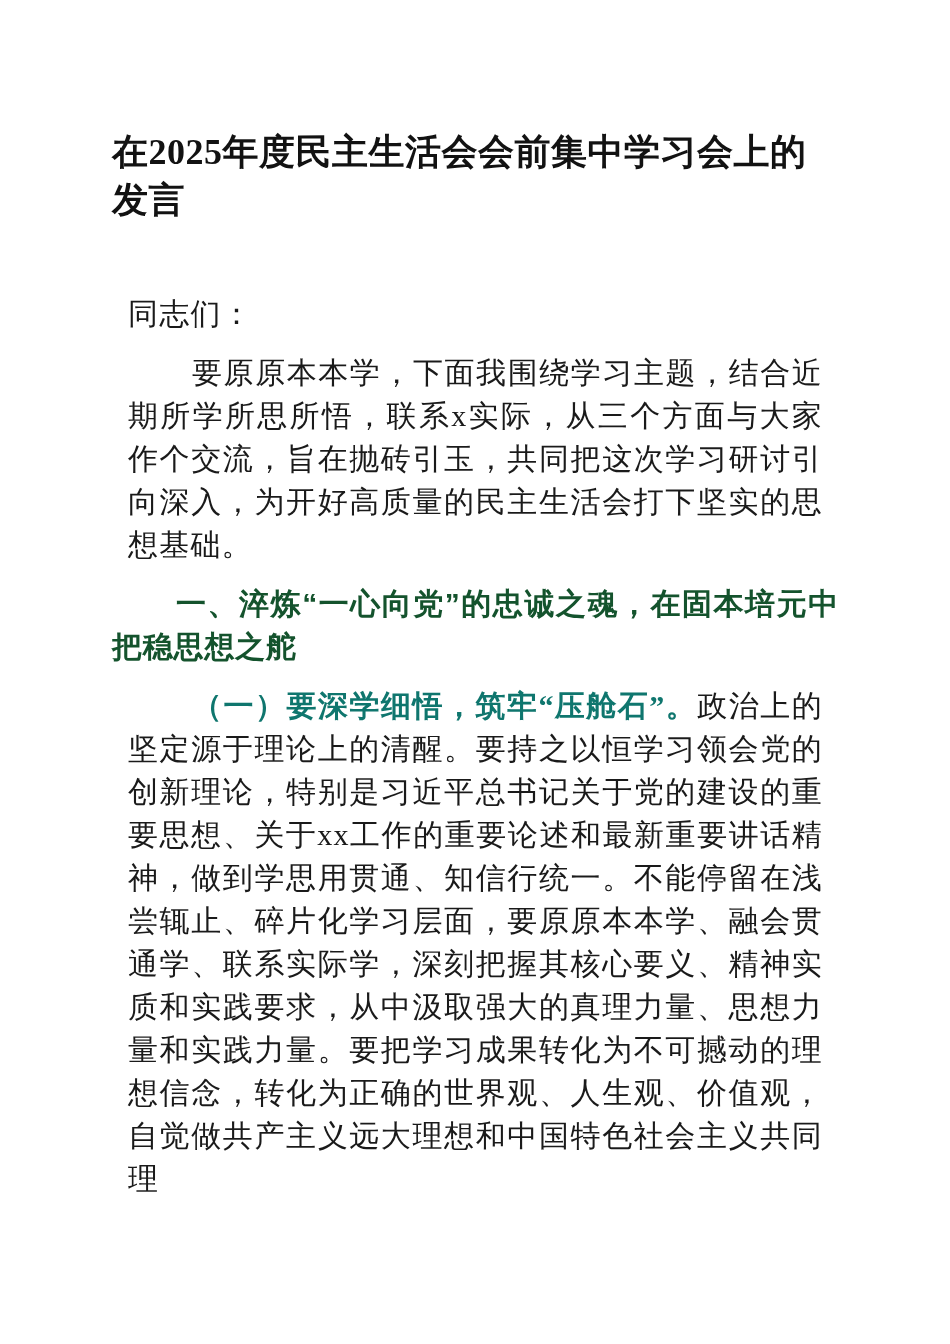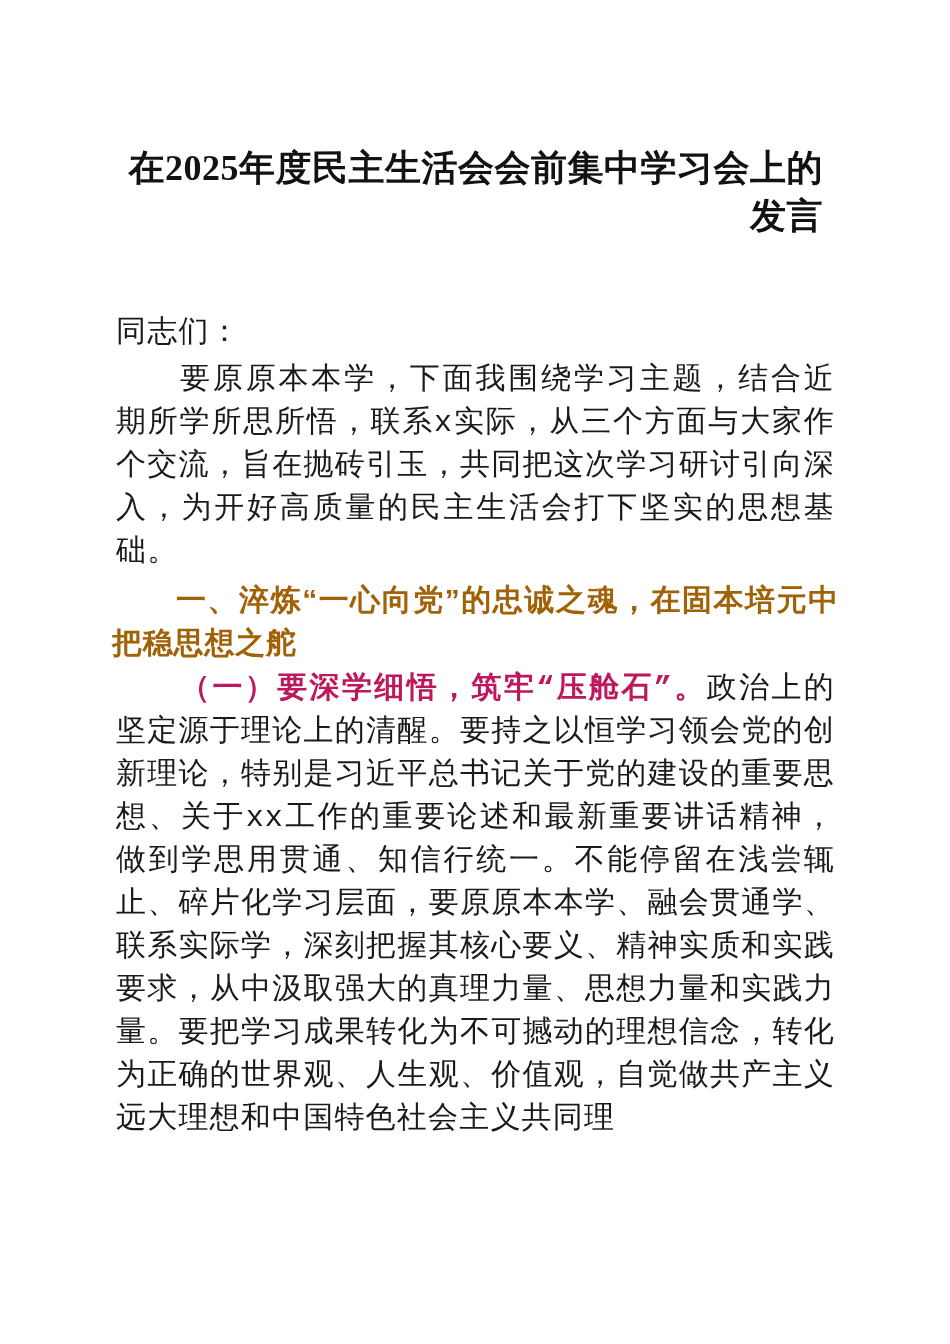--- a/index.html
+++ b/index.html
@@ -20,70 +20,70 @@
   }
   .content {
     position: absolute;
     left: 112px;
     top: 0;
     width: 727px;
   }
 
   
   .doc-title {
-    margin: 16px;
+    margin: 0;
     padding: 0;
     font-family: "Liberation Serif", "DejaVu Serif", serif;
     font-weight: 700;
     font-size: 36px;
     line-height: 48px;
-    text-align: right;
+    text-align: left;
     letter-spacing: 0.5px;
     color: #121212;
     padding-top: 128px;
   }
 
   
   .para {
-    margin: 4px;
+    margin: 16px;
     padding: 0;
-    font-family: Liberation Mono, monospace;
+    font-family: Liberation Serif, serif;
     font-weight: 400;
     font-size: 30px;
     line-height: 43px;
     text-align: justify;
     text-justify: inter-ideograph;
     color: #1a1a1a;
     letter-spacing: 1.2px;
   }
   .para.indent {
     text-indent: 64px;
   }
   .para.no-indent {
     text-indent: 0;
   }
 
   
   .lead {
     font-weight: 700;
-    color: #be185d;
+    color: #0f766e;
   }
 
   
   .section-heading {
     margin: 0;
     padding: 0;
     font-family: "Liberation Sans", "DejaVu Sans", sans-serif;
     font-weight: 700;
     font-size: 30px;
     line-height: 43px;
     text-align: justify;
     text-justify: inter-ideograph;
     text-indent: 64px;
-    color: #a16207;
+    color: #14532d;
     letter-spacing: 0.8px;
   }
 
   
   .gap-after-title { height: 52px; }
 </style>
 </head>
 <body>
 
 <div id="page">

